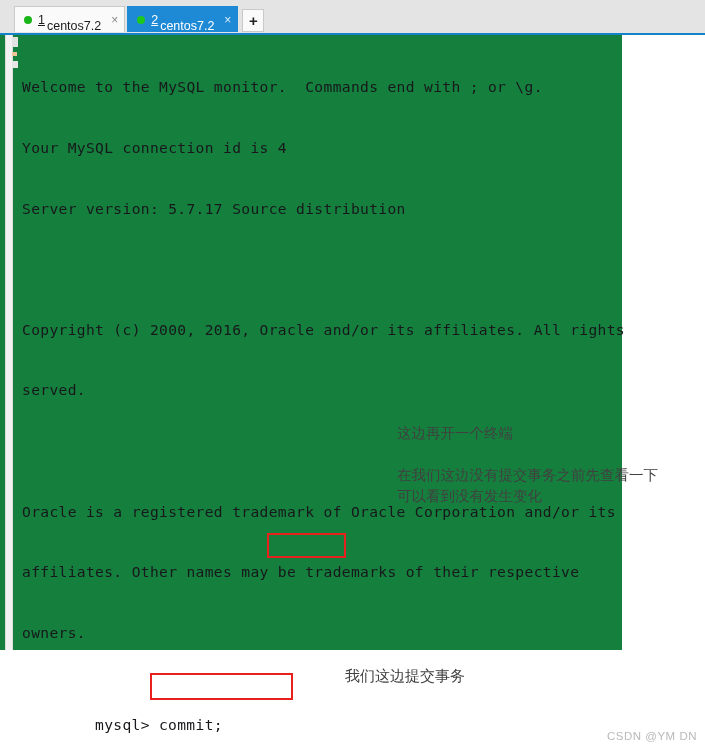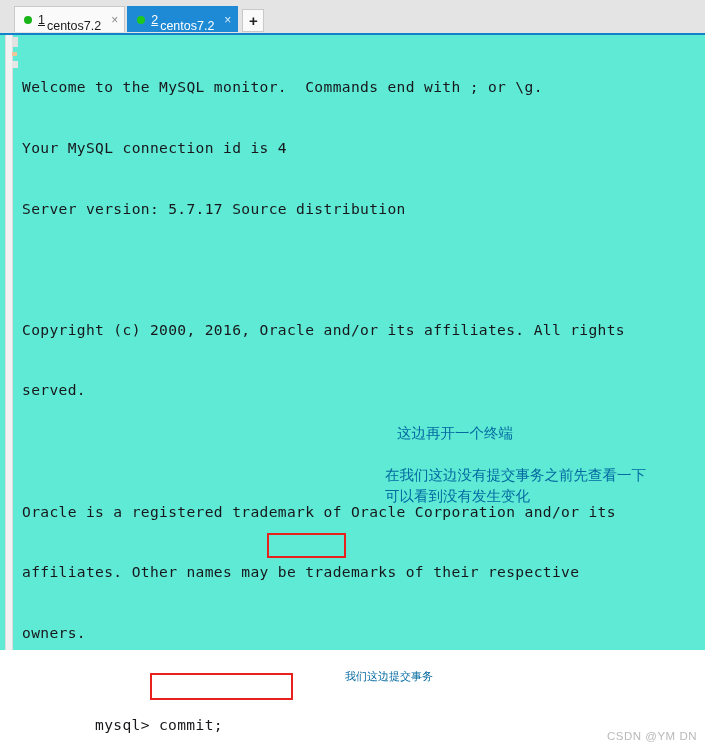--- a/index.html
+++ b/index.html
@@ -99,23 +99,23 @@
     width: 705px;
     height: 2px;
     background: #1283c8;
   }
 
   
   #terminal-wrap {
     position: absolute;
     left: 0;
     top: 35px;
-    width: 705px;
+    width: 622px;
     height: 615px;
-    background: #5eead4;
+    background: #15803d;
     box-sizing: border-box;
   }
   #left-gutter {
     position: absolute;
     left: 5px;
     top: 0;
     width: 8px;
     height: 615px;
     background: #f2f2f2;
     border-left: 1px solid #dcdcdc;
@@ -171,29 +171,29 @@
     width: 79px;
     height: 25px;
     border: 2.5px solid #e8211e;
     box-sizing: border-box;
     pointer-events: none;
   }
 
   
   .annot {
     position: absolute;
-    color: #0369a1;
+    color: #404040;
     font-family: "DejaVu Sans", "Liberation Sans", sans-serif;
     font-size: 14.5px;
     line-height: 21px;
     white-space: pre;
   }
   #annot-1 { left: 397px; top: 423px; }
-  #annot-2 { left: 385px; top: 465px; }
-  #annot-3 { left: 345px; top: 666px; font-size: 11px; }
+  #annot-2 { left: 397px; top: 465px; }
+  #annot-3 { left: 345px; top: 666px; font-size: 15px; }
 
   
   #bottom-pane {
     position: absolute;
     left: 0;
     top: 655px;
     width: 604px;
     height: 100px;
     background: #ffffff;
   }

